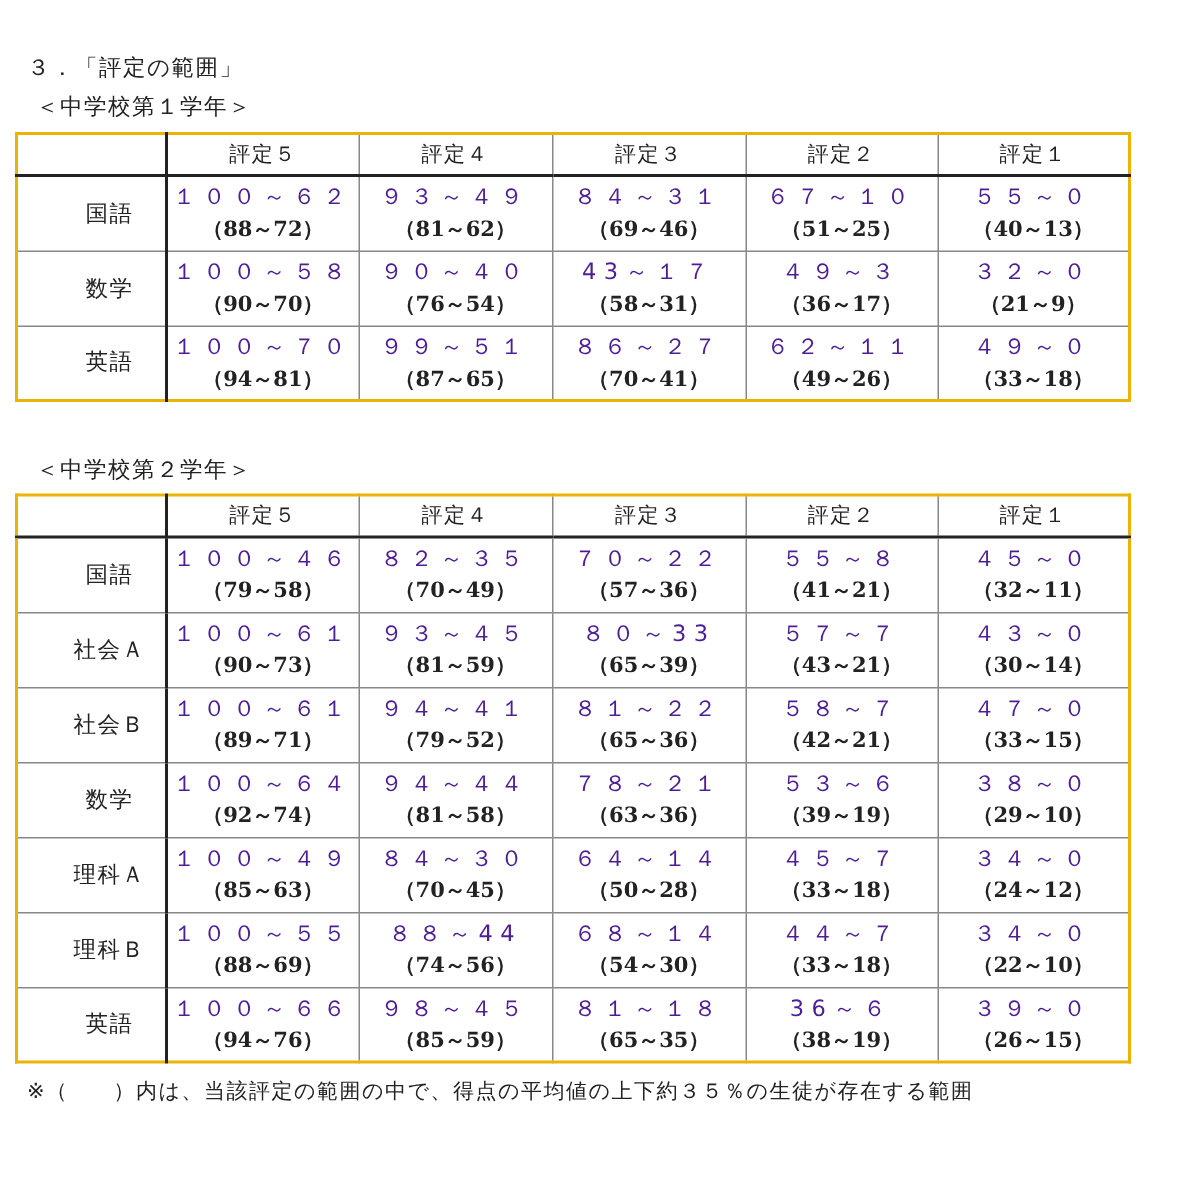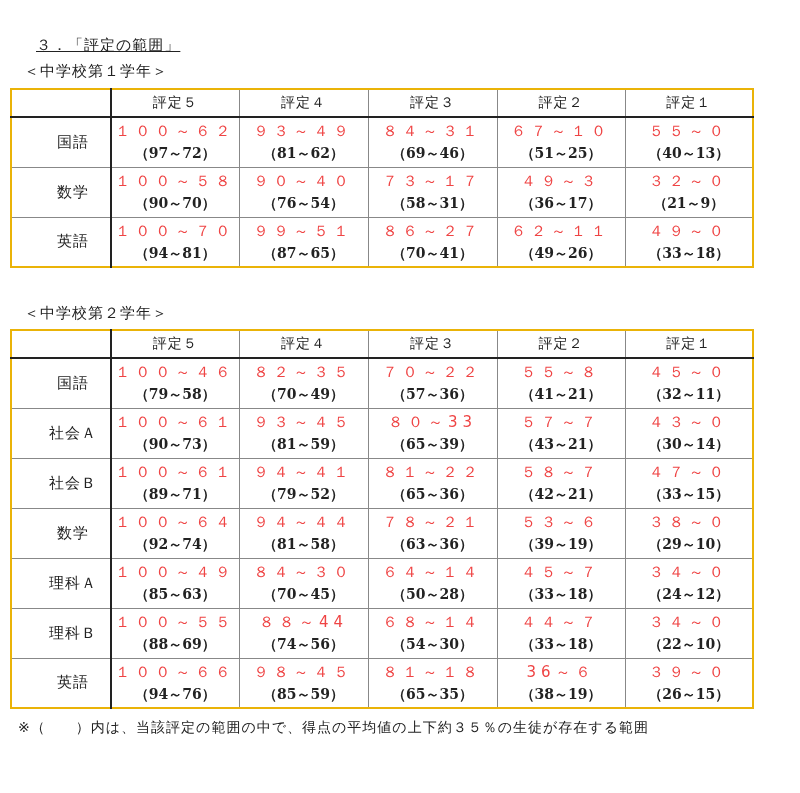--- a/index.html
+++ b/index.html
@@ -2,22 +2,22 @@
 <html><head>
 <meta charset="utf-8">
 <style>
   html, body { margin: 0; padding: 0; background: #ffffff; }
   body {
     width: 800px; height: 793px; position: relative; overflow: hidden;
     font-family: "DejaVu Sans", "Liberation Sans", sans-serif;
     color: #222;
   }
   .section-title {
-    position: absolute; left: 36px; top: 36px;
-    font-size: 15px; letter-spacing: 1px; text-decoration: underline;
+    position: absolute; left: 18px; top: 36px;
+    font-size: 15px; letter-spacing: 1px;
   }
   .grade-title {
     position: absolute; left: 24px;
     font-size: 15px; letter-spacing: 1px;
   }
   table.grid {
     position: absolute; left: 10px;
     width: 742px;
     border-collapse: collapse;
     border: 2px solid #eab308;
@@ -49,21 +49,21 @@
   }
   table.grid thead th.corner { border-right: 2.5px solid #222; }
   table.grid tbody tr { height: 50px; }
   table.grid tbody tr.solid td, table.grid tbody tr.solid th { border-top: 1.5px solid #333; }
   table.grid tbody tr.dashed td, table.grid tbody tr.dashed th { border-top: 1px dashed #999; }
   .range {
     display: block;
     font-size: 15px;
     letter-spacing: 5px;
     line-height: 22px;
-    color: #ef4444;
+    color: #4c1d95;
   }
   .avg {
     display: block;
     font-family: "DejaVu Serif", "Liberation Serif", serif;
     font-weight: bold;
     font-size: 14px;
     line-height: 22px;
     color: #222;
   }
   .note {
@@ -94,21 +94,21 @@
       <th>評定３</th>
       <th>評定２</th>
       <th>評定１</th>
     </tr>
   </thead>
   <tbody>
     <tr class="solid">
       <th class="rowhead">国語</th>
       <td>
           <span class="range">１００～６２</span>
-          <span class="avg">（97～72）</span>
+          <span class="avg">（88～72）</span>
         </td>
       <td>
           <span class="range">９３～４９</span>
           <span class="avg">（81～62）</span>
         </td>
       <td>
           <span class="range">８４～３１</span>
           <span class="avg">（69～46）</span>
         </td>
       <td>
@@ -124,21 +124,21 @@
       <th class="rowhead">数学</th>
       <td>
           <span class="range">１００～５８</span>
           <span class="avg">（90～70）</span>
         </td>
       <td>
           <span class="range">９０～４０</span>
           <span class="avg">（76～54）</span>
         </td>
       <td>
-          <span class="range">７３～１７</span>
+          <span class="range">43～１７</span>
           <span class="avg">（58～31）</span>
         </td>
       <td>
           <span class="range">４９～３</span>
           <span class="avg">（36～17）</span>
         </td>
       <td>
           <span class="range">３２～０</span>
           <span class="avg">（21～9）</span>
         </td>

